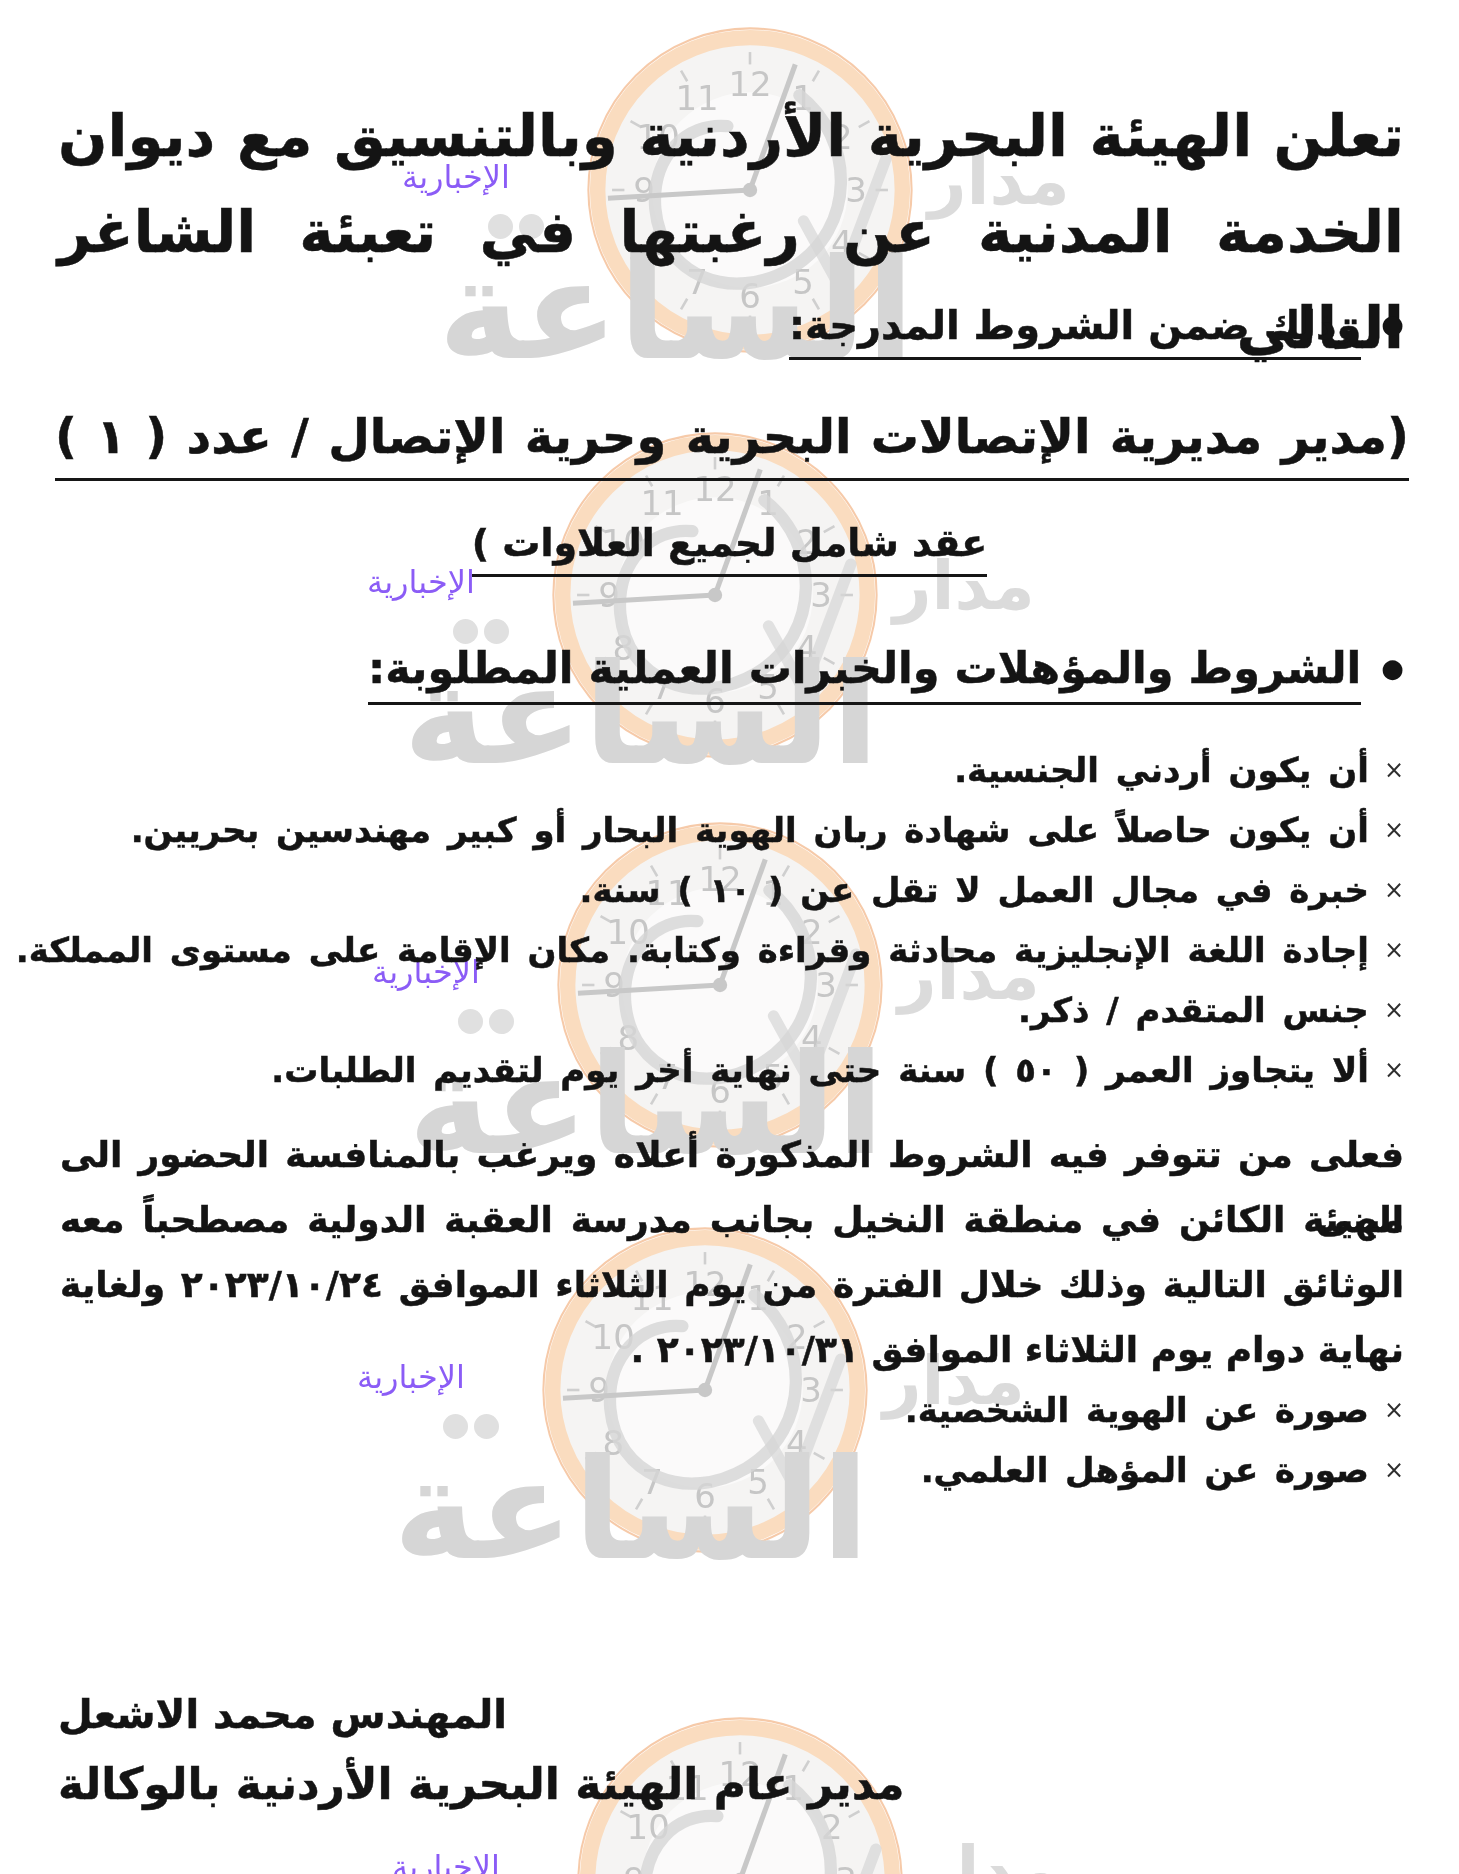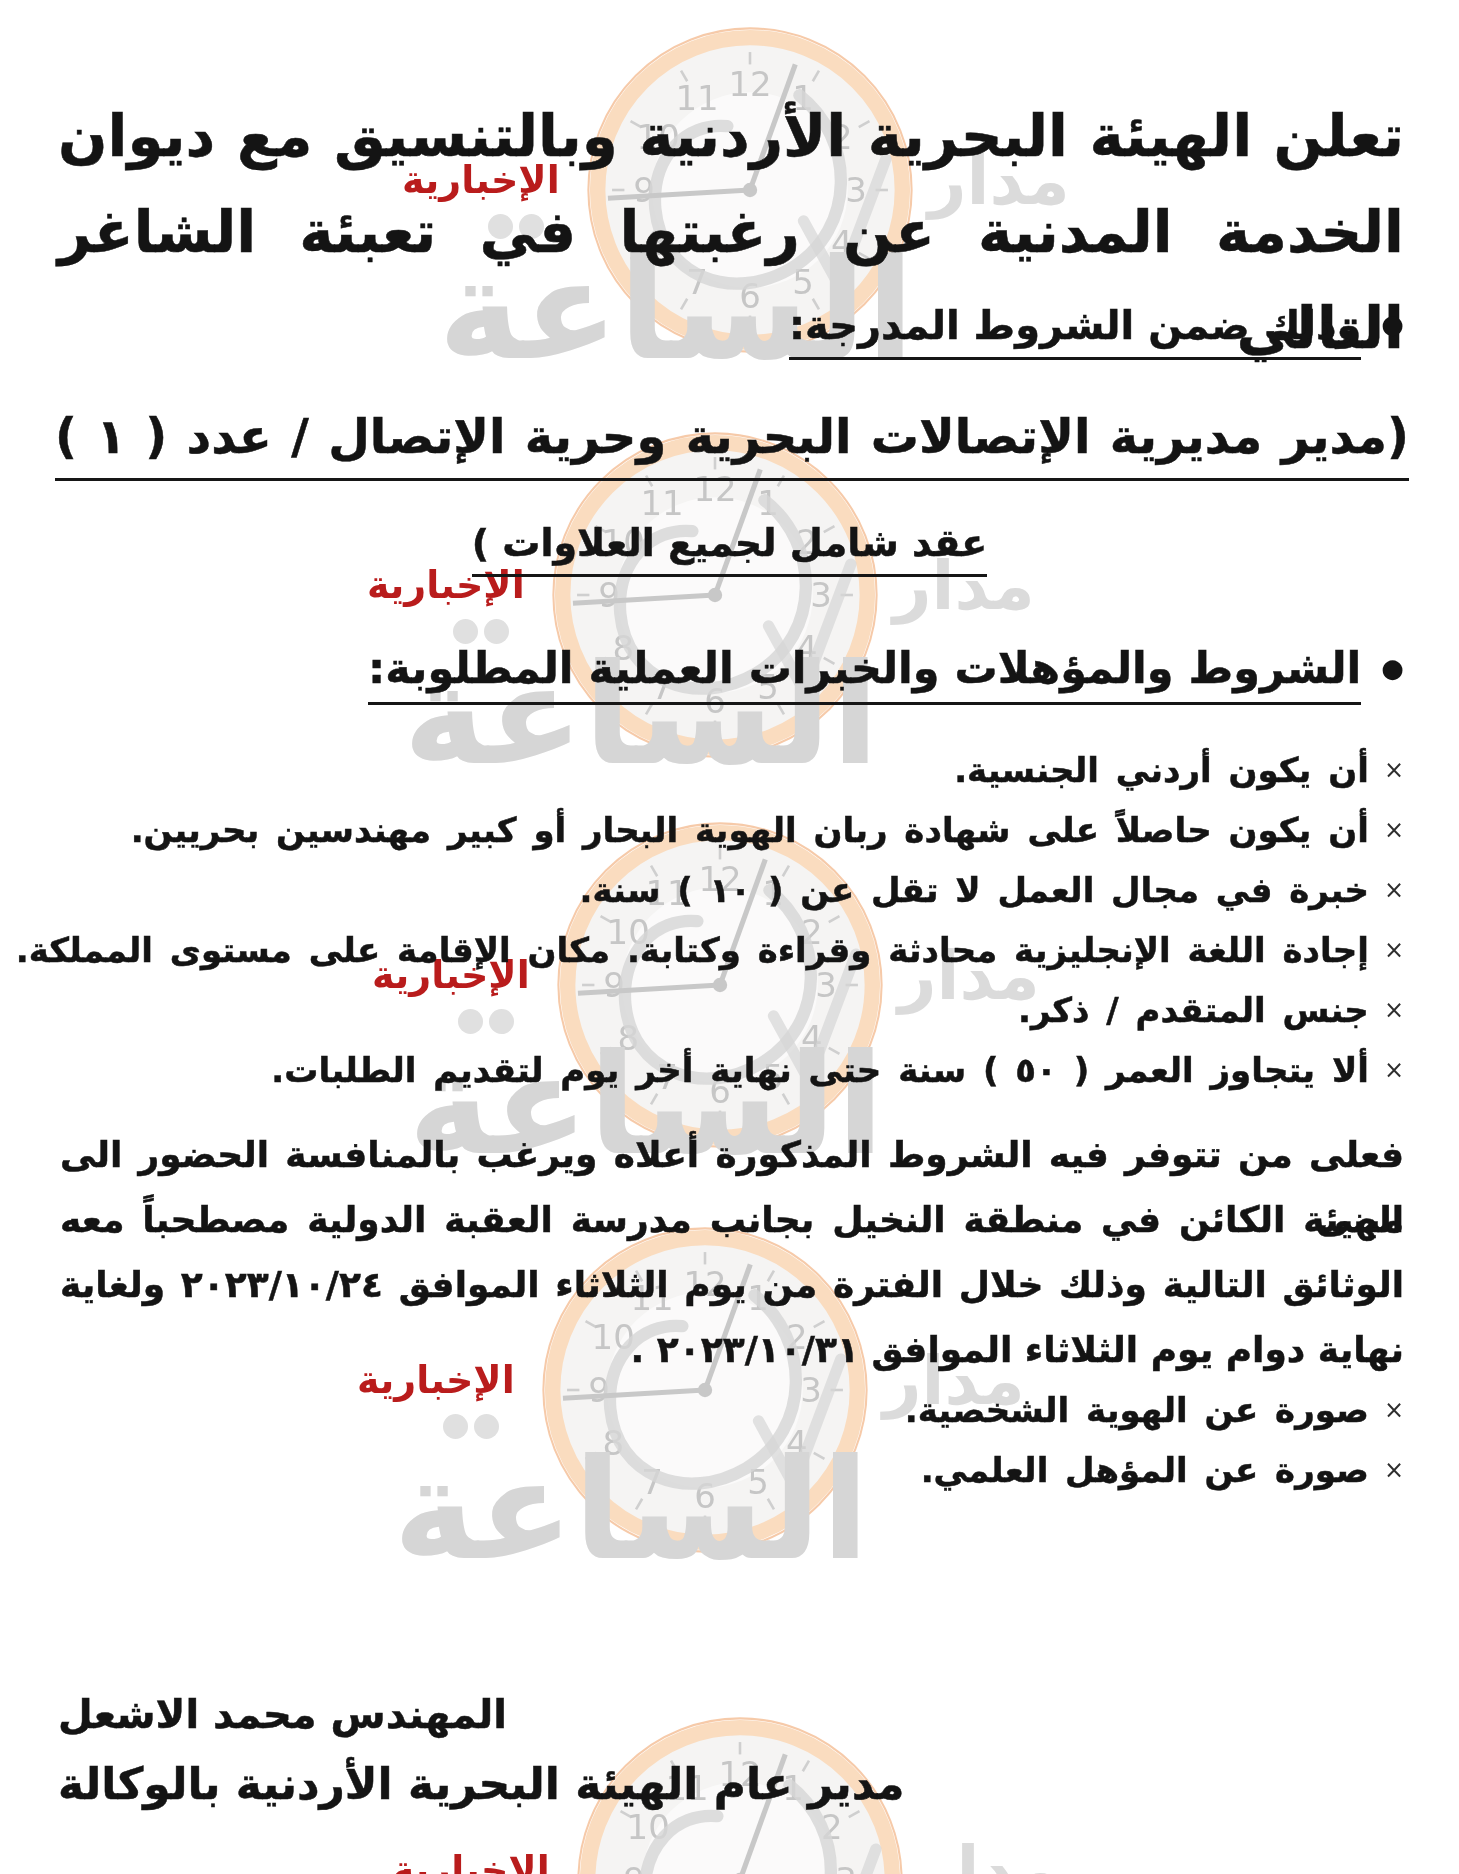--- a/index.html
+++ b/index.html
@@ -6,21 +6,21 @@
   body{
     width:1459px;height:1874px;position:relative;overflow:hidden;
     background:#ffffff;direction:rtl;
     font-family:"DejaVu Sans", sans-serif;
   }
   
   .wm-layer{position:absolute;inset:0;z-index:1;}
   .wm-tile{position:absolute;width:0;height:0;}
   .clock-svg{position:absolute;left:-175px;top:-175px;width:350px;height:350px;}
   .wm-madar{position:absolute;left:178px;top:-48px;font-size:67px;font-weight:bold;color:#dbdbdb;white-space:nowrap;}
-  .wm-ekhbariya{position:absolute;left:-348px;top:-32px;font-size:38px;font-weight:bold;color:#b91c1c;white-space:nowrap;}
+  .wm-ekhbariya{position:absolute;left:-348px;top:-32px;font-size:32px;font-weight:normal;color:#8b5cf6;white-space:nowrap;}
   .wm-saa{position:absolute;left:-312px;top:46px;font-size:140px;line-height:1.05;font-weight:bold;color:#d6d6d6;white-space:nowrap;}
   .wm-dots{position:absolute;left:-262px;top:24px;display:flex;gap:6px;}
   .wm-dots i{width:25px;height:25px;border-radius:50%;background:#e0e0e0;}
   
   .content{position:absolute;inset:0;z-index:2;color:#141414;font-weight:bold;-webkit-text-stroke:0.5px #141414;}
   .abs{position:absolute;}
   .j{text-align:justify;text-align-last:justify;}
   .u{border-bottom:3px solid #161616;padding-bottom:9px;}
   .dot{font-size:26px;vertical-align:6px;margin-left:20px;-webkit-text-stroke:0;}
   .xmark{font-size:24px;font-weight:normal;color:#2e2e2e;vertical-align:4px;margin-left:15px;-webkit-text-stroke:0;}

